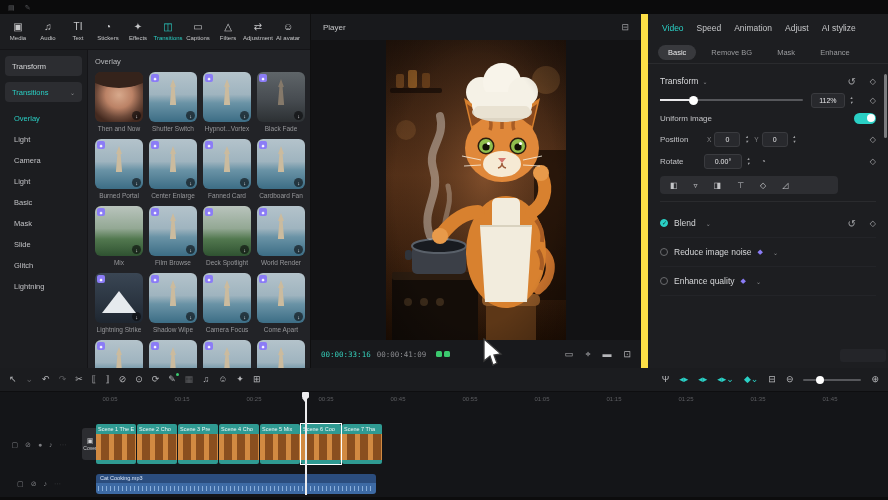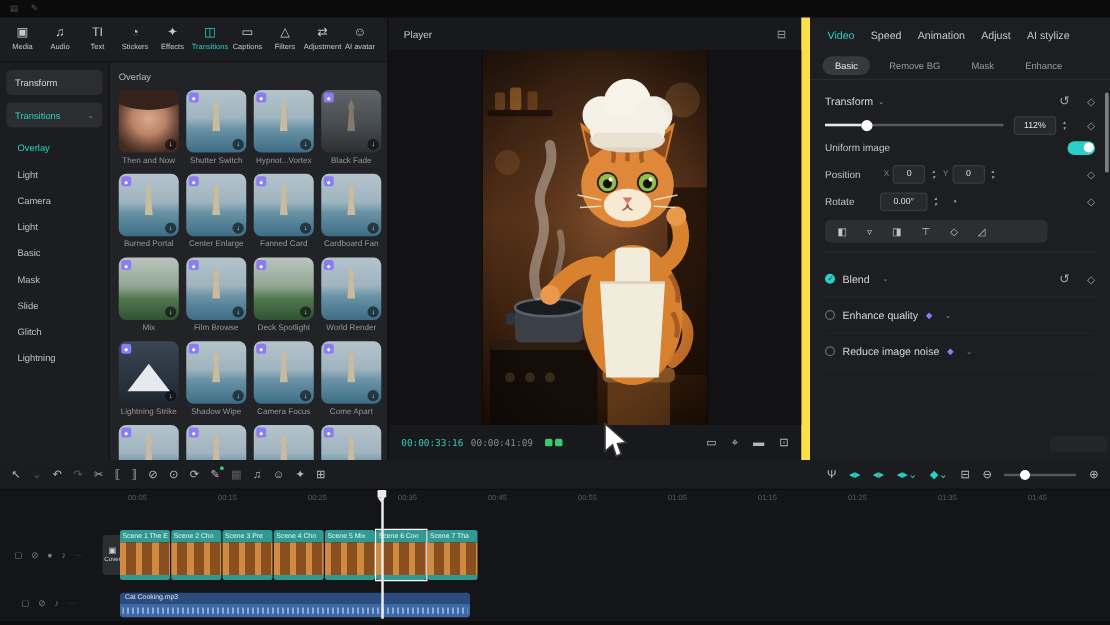--- a/index.html
+++ b/index.html
@@ -603,29 +603,29 @@
             <span class="caret">⌄</span>
             <span class="sec-actions">
               <span class="reset">↺</span>
               <span class="kf">◇</span>
             </span>
           </div>
 
 
           <div class="sec-row" data-pro="true">
             <span class="chk"></span>
-            <span class="sec-label">Enhance quality</span>
+            <span class="sec-label">Reduce image noise</span>
             <span class="gem">◆</span>
             <span class="caret">⌄</span>
 
           </div>
 
           <div class="sec-row" data-pro="true">
             <span class="chk"></span>
-            <span class="sec-label">Reduce image noise</span>
+            <span class="sec-label">Enhance quality</span>
             <span class="gem">◆</span>
             <span class="caret">⌄</span>
 
           </div>
 
         </div>
       <div class="ghost-btn"></div>
     </div>
     <div class="scroll"></div>
   </div>

